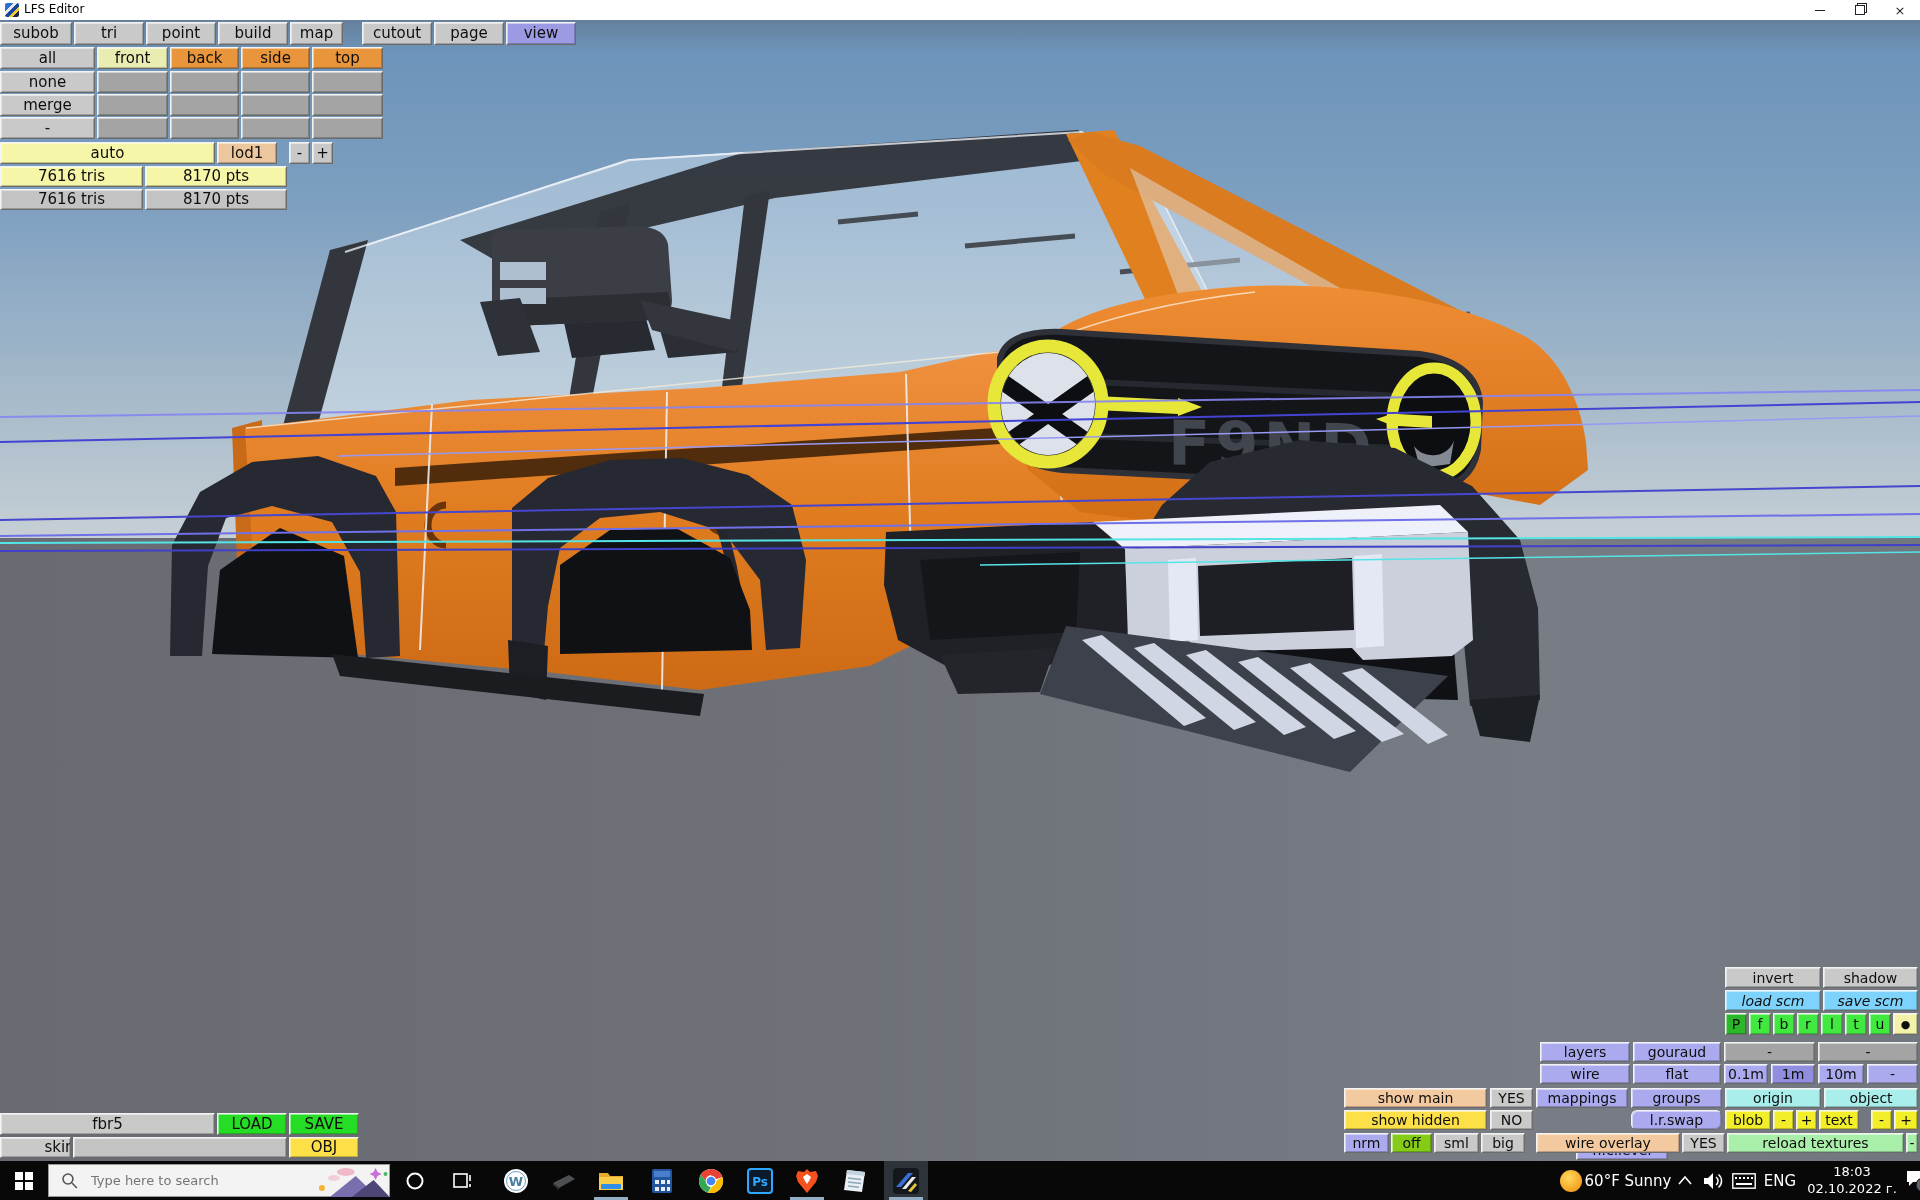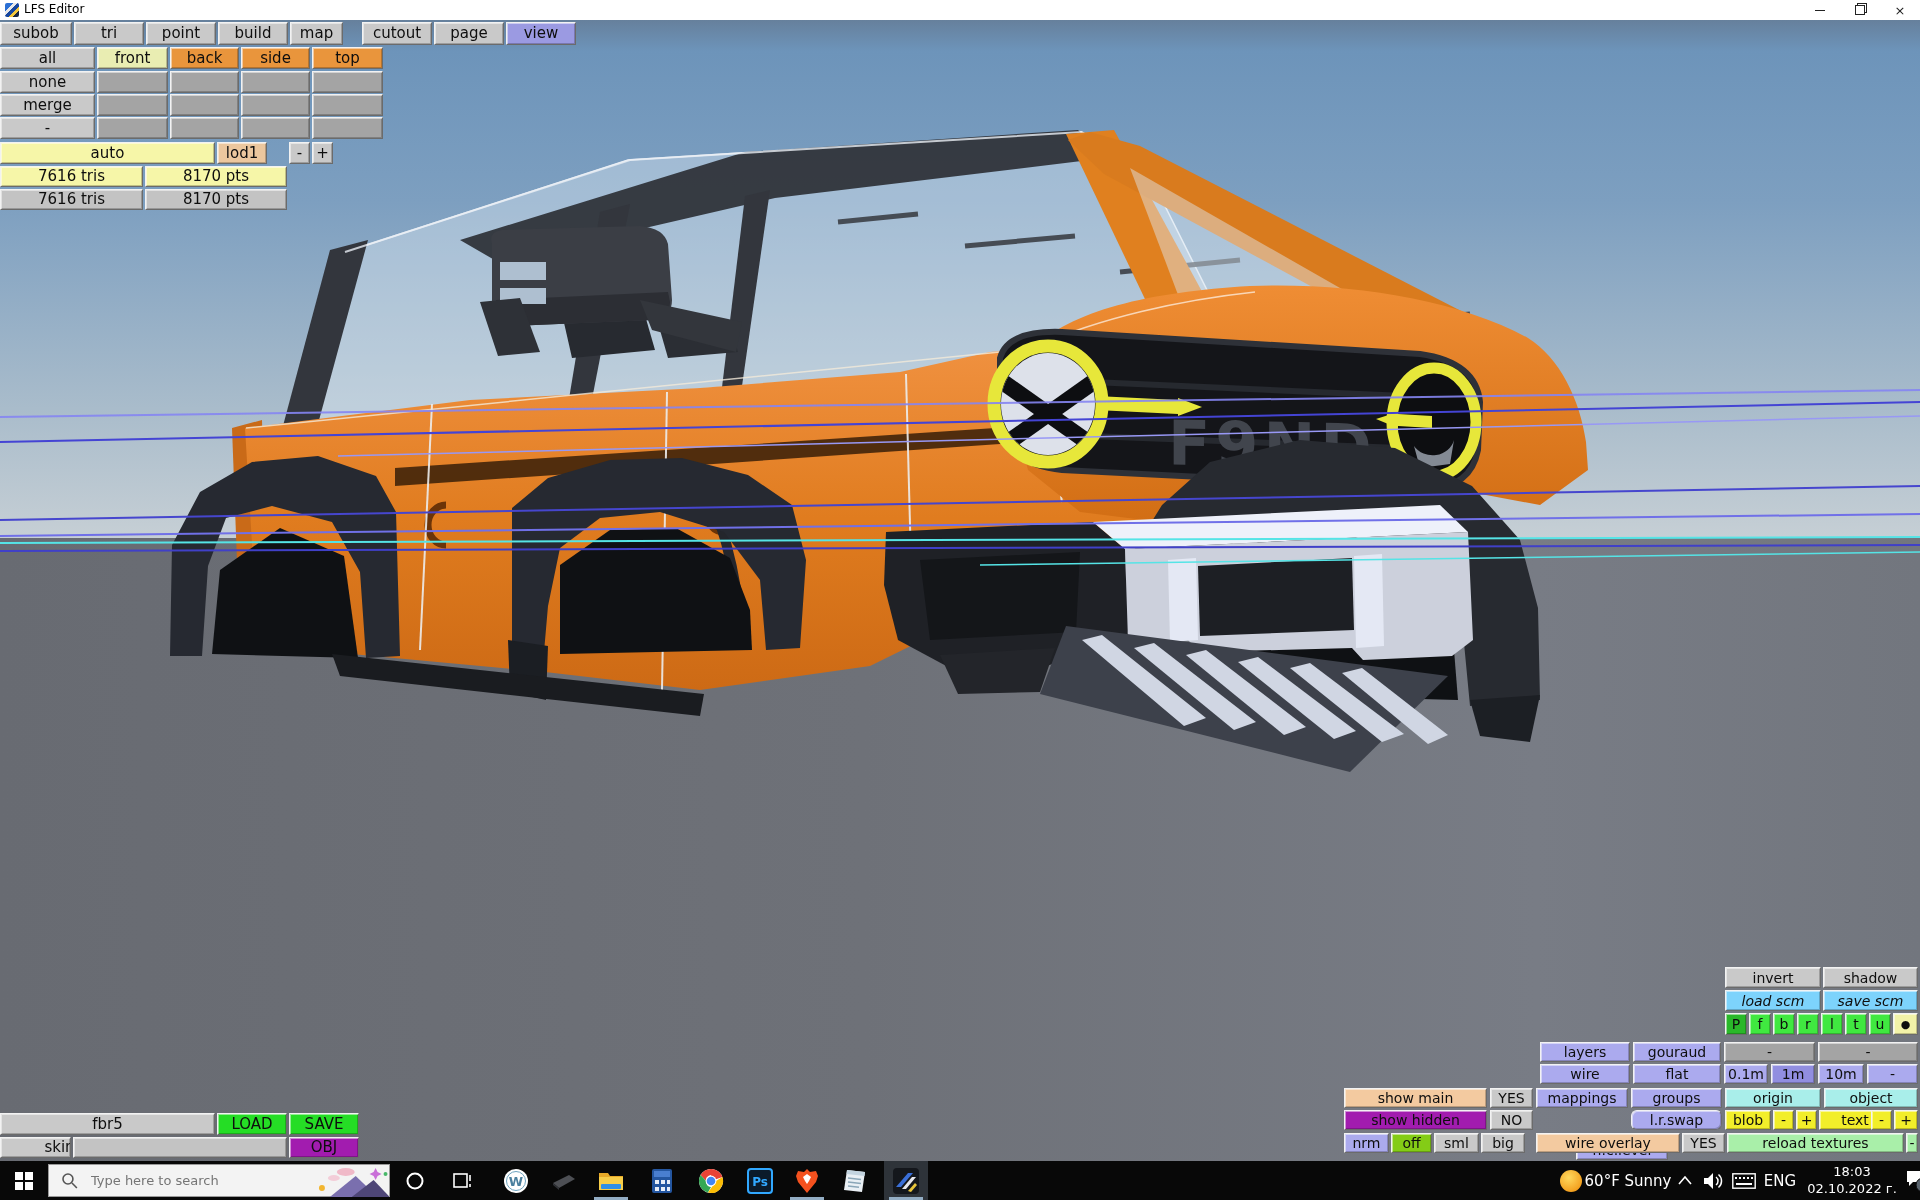--- a/index.html
+++ b/index.html
@@ -32,21 +32,21 @@
   .yl{background:#f6f6a8;}
   .ylg{background:#e9edb2;}
   .or{background:#e9953c;}
   .tan{background:#ecc79e;}
   .pu{background:#9b9ae2;}
   .lav{background:#abaaee;}
   .lav2{background:#918ee0;}
   .cy{background:#a9eeea;}
   .byl{background:#f2ee2a;}
   .pe{background:#f3caa0;}
-  .pyl{background:#a21caf;}
+  .pyl{background:#fde047;}
   .grn{background:#25dd25;}
   .pgrn{background:#7dd3fc;font-style:italic;}
   .pgrn2{background:#a9efa9;}
   .dgrn{background:#2ab82a;}
   .lgrn{background:#40e840;}
   .off{background:#84cc16;}
   .dotc{background:#f2f2a8;font-size:11px;}
   
   #taskbar{position:absolute;left:0;top:1161px;width:1920px;height:39px;background:#080808;z-index:50;}
   .tb{position:absolute;top:0;height:39px;display:flex;align-items:center;justify-content:center;}
@@ -239,21 +239,21 @@
   <div class="b g2" style="left:241px;top:94px;width:69px;height:22px;"></div>
   <div class="b g2" style="left:312px;top:94px;width:71px;height:22px;"></div>
 
   <div class="b" style="left:0;top:117px;width:95px;height:22px;">-</div>
   <div class="b g2" style="left:97px;top:117px;width:71px;height:22px;"></div>
   <div class="b g2" style="left:170px;top:117px;width:69px;height:22px;"></div>
   <div class="b g2" style="left:241px;top:117px;width:69px;height:22px;"></div>
   <div class="b g2" style="left:312px;top:117px;width:71px;height:22px;"></div>
 
   <div class="b yl" style="left:0;top:142px;width:215px;height:22px;">auto</div>
-  <div class="b tan" style="left:217px;top:142px;width:50px;height:22px;">lod1</div>
+  <div class="b tan" style="left:217px;top:142px;width:60px;height:22px;">lod1</div>
   <div class="b" style="left:289px;top:142px;width:21px;height:22px;">-</div>
   <div class="b" style="left:312px;top:142px;width:21px;height:22px;">+</div>
 
   <div class="b yl" style="left:0;top:166px;width:143px;height:21px;">7616 tris</div>
   <div class="b yl" style="left:145px;top:166px;width:142px;height:21px;">8170 pts</div>
   <div class="b g3" style="left:0;top:189px;width:143px;height:21px;">7616 tris</div>
   <div class="b g3" style="left:145px;top:189px;width:142px;height:21px;">8170 pts</div>
 
   <div class="b" style="left:0;top:1113px;width:215px;height:22px;">fbr5</div>
   <div class="b grn" style="left:217px;top:1113px;width:70px;height:22px;">LOAD</div>
@@ -295,21 +295,21 @@
   <div class="b cy s14" style="left:1725px;top:1088px;width:96px;height:20px;">origin</div>
   <div class="b cy s14" style="left:1824px;top:1088px;width:94px;height:20px;">object</div>
 
   <div class="b pyl s14" style="left:1344px;top:1110px;width:143px;height:20px;">show hidden</div>
   <div class="b s14" style="left:1490px;top:1110px;width:43px;height:20px;">NO</div>
   <div class="b lav s14" style="left:1536px;top:1140px;width:92px;height:20px;margin-left:40px;">n.c.level</div>
   <div class="b lav s14" style="left:1631px;top:1110px;width:91px;height:20px;border-radius:6px;">l.r.swap</div>
   <div class="b byl s14" style="left:1725px;top:1110px;width:46px;height:20px;">blob</div>
   <div class="b byl s14" style="left:1773px;top:1110px;width:21px;height:20px;">-</div>
   <div class="b byl s14" style="left:1796px;top:1110px;width:21px;height:20px;">+</div>
-  <div class="b byl s14" style="left:1819px;top:1110px;width:72px;height:20px;">text</div>
+  <div class="b byl s14" style="left:1819px;top:1110px;width:40px;height:20px;">text</div>
   <div class="b byl s14" style="left:1871px;top:1110px;width:21px;height:20px;">-</div>
   <div class="b byl s14" style="left:1894px;top:1110px;width:24px;height:20px;">+</div>
 
   <div class="b lav s14" style="left:1344px;top:1133px;width:45px;height:20px;">nrm</div>
   <div class="b off s14" style="left:1391px;top:1133px;width:41px;height:20px;">off</div>
   <div class="b s14" style="left:1434px;top:1133px;width:45px;height:20px;">sml</div>
   <div class="b s14" style="left:1481px;top:1133px;width:44px;height:20px;">big</div>
   <div class="b pe s14" style="left:1536px;top:1133px;width:144px;height:20px;">wire overlay</div>
   <div class="b s14" style="left:1682px;top:1133px;width:43px;height:20px;">YES</div>
   <div class="b pgrn2 s14" style="left:1727px;top:1133px;width:177px;height:20px;">reload textures</div>

